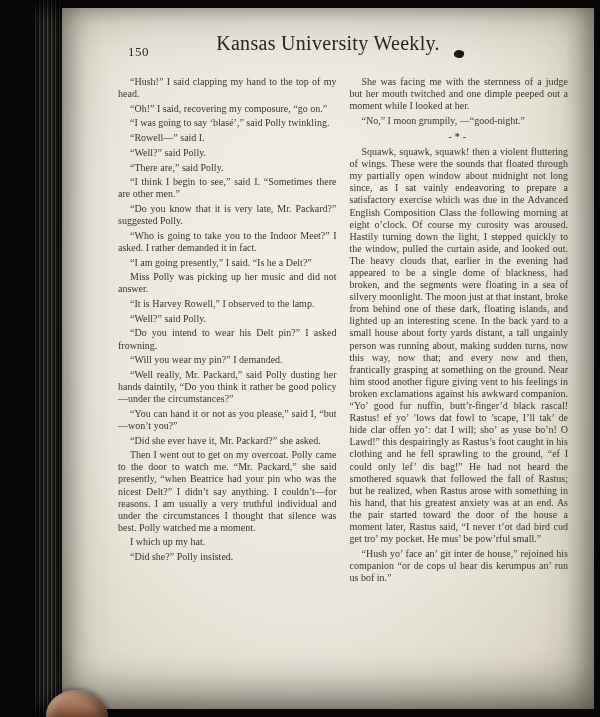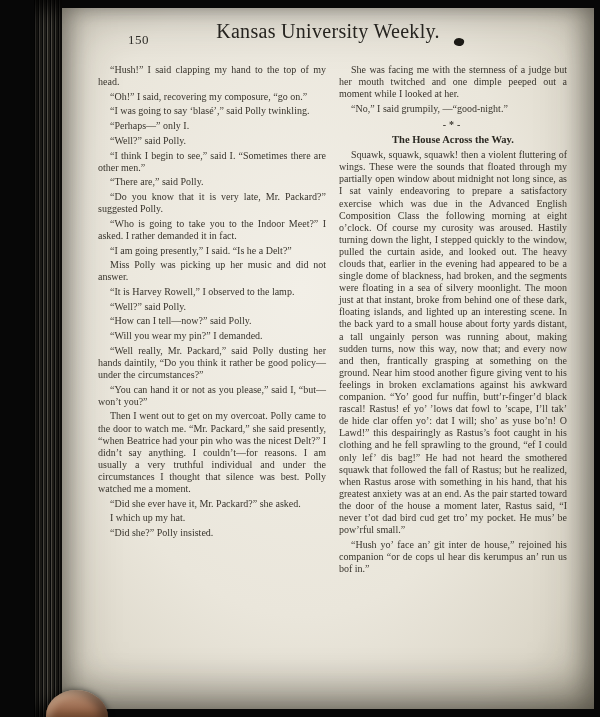--- a/index.html
+++ b/index.html
@@ -21,28 +21,28 @@
       inset -10px 0 20px rgba(0,0,0,.20),
       inset 10px 0 16px rgba(0,0,0,.14),
       inset 0 -22px 32px rgba(30,25,15,.28);
   }
   .header { position:relative; height:48px; }
   .page-num {
     position:absolute; left:66px; top:24px;
     font-size:13px; color:#2e2c28; letter-spacing:.5px;
   }
   .title {
-    margin:0; padding-top:12px; text-align:center;
+    margin:12px; padding-top:12px; text-align:center;
     font-size:20px; font-weight:500; color:#262420; letter-spacing:.3px;
   }
   .smudge {
     position:absolute; right:130px; top:30px; width:10px; height:8px;
     background:#1c1a16; border-radius:60% 40% 55% 45%; transform:rotate(14deg);
   }
-  .columns { display:flex; gap:13px; padding:8px 26px 0 36px; }
+  .columns { display:flex; gap:13px; padding:8px 26px 0 56px; }
   .col {
     width:228px; font-size:10px; line-height:12.1px;
     text-align:justify; color:#38342c;
   }
   .col p { margin:0 0 2.6px; text-indent:12px; }
   .divider {
     text-align:center; font-size:10px; font-weight:bold;
     letter-spacing:3px; color:#3a372f; margin:4px 0 3px; text-indent:0;
   }
   .section-heading {
@@ -69,45 +69,44 @@
       <h1 class="title">Kansas University Weekly.</h1>
       <span class="smudge"></span>
     </div>
 
     <div class="columns">
 
       <div class="col">
         <p>“Hush!” I said clapping my hand to the top of my head.</p>
         <p>“Oh!” I said, recovering my composure, “go on.”</p>
         <p>“I was going to say ‘blasé’,” said Polly twinkling.</p>
-        <p>“Perhaps—” only I.</p>
+        <p>“Rowell—” said I.</p>
         <p>“Well?” said Polly.</p>
+        <p>“There are,” said Polly.</p>
         <p>“I think I begin to see,” said I. “Sometimes there are other men.”</p>
-        <p>“There are,” said Polly.</p>
         <p>“Do you know that it is very late, Mr. Packard?” suggested Polly.</p>
         <p>“Who is going to take you to the Indoor Meet?” I asked. I rather demanded it in fact.</p>
         <p>“I am going presently,” I said. “Is he a Delt?”</p>
         <p>Miss Polly was picking up her music and did not answer.</p>
         <p>“It is Harvey Rowell,” I observed to the lamp.</p>
         <p>“Well?” said Polly.</p>
-        <p>“How can I tell—now?” said Polly.</p>
+        <p>“Do you intend to wear his Delt pin?” I asked frowning.</p>
         <p>“Will you wear my pin?” I demanded.</p>
         <p>“Well really, Mr. Packard,” said Polly dusting her hands daintily, “Do you think it rather be good policy—under the circumstances?”</p>
         <p>“You can hand it or not as you please,” said I, “but—won’t you?”</p>
+        <p>“Did she ever have it, Mr. Packard?” she asked.</p>
         <p>Then I went out to get on my overcoat. Polly came to the door to watch me. “Mr. Packard,” she said presently, “when Beatrice had your pin who was the nicest Delt?” I didn’t say anything. I couldn’t—for reasons. I am usually a very truthful individual and under the circumstances I thought that silence was best. Polly watched me a moment.</p>
-        <p>“Did she ever have it, Mr. Packard?” she asked.</p>
         <p>I which up my hat.</p>
         <p>“Did she?” Polly insisted.</p>
       </div>
 
       <div class="col">
         <p>She was facing me with the sternness of a judge but her mouth twitched and one dimple peeped out a moment while I looked at her.</p>
-        <p>“No,” I said grumpily, —“good-night.”</p>
+        <p>“No,” I moon grumpily, —“good-night.”</p>
         <div class="divider">-*-</div>
-        <h2 class="section-heading">The House Across the Way.</h2>
         <p>Squawk, squawk, squawk! then a violent fluttering of wings. These were the sounds that floated through my partially open window about midnight not long since, as I sat vainly endeavoring to prepare a satisfactory exercise which was due in the Advanced English Composition Class the following morning at eight o’clock. Of course my curosity was aroused. Hastily turning down the light, I stepped quickly to the window, pulled the curtain aside, and looked out. The heavy clouds that, earlier in the evening had appeared to be a single dome of blackness, had broken, and the segments were floating in a sea of silvery moonlight. The moon just at that instant, broke from behind one of these dark, floating islands, and lighted up an interesting scene. In the back yard to a small house about forty yards distant, a tall ungainly person was running about, making sudden turns, now this way, now that; and every now and then, frantically grasping at something on the ground. Near him stood another figure giving vent to his feelings in broken exclamations against his awkward companion. “Yo’ good fur nuffin, butt’r-finger’d black rascal! Rastus! ef yo’ ’lows dat fowl to ’scape, I’ll tak’ de hide clar offen yo’: dat I will; sho’ as yuse bo’n! O Lawd!” this despairingly as Rastus’s foot caught in his clothing and he fell sprawling to the ground, “ef I could only lef’ dis bag!” He had not heard the smothered squawk that followed the fall of Rastus; but he realized, when Rastus arose with something in his hand, that his greatest anxiety was at an end. As the pair started toward the door of the house a moment later, Rastus said, “I never t’ot dad bird cud get tro’ my pocket. He mus’ be pow’rful small.”</p>
         <p>“Hush yo’ face an’ git inter de house,” rejoined his companion “or de cops ul hear dis kerumpus an’ run us bof in.”</p>
       </div>
 
     </div>
   </div>
 
   <div class="finger"></div>
 
 </div>

